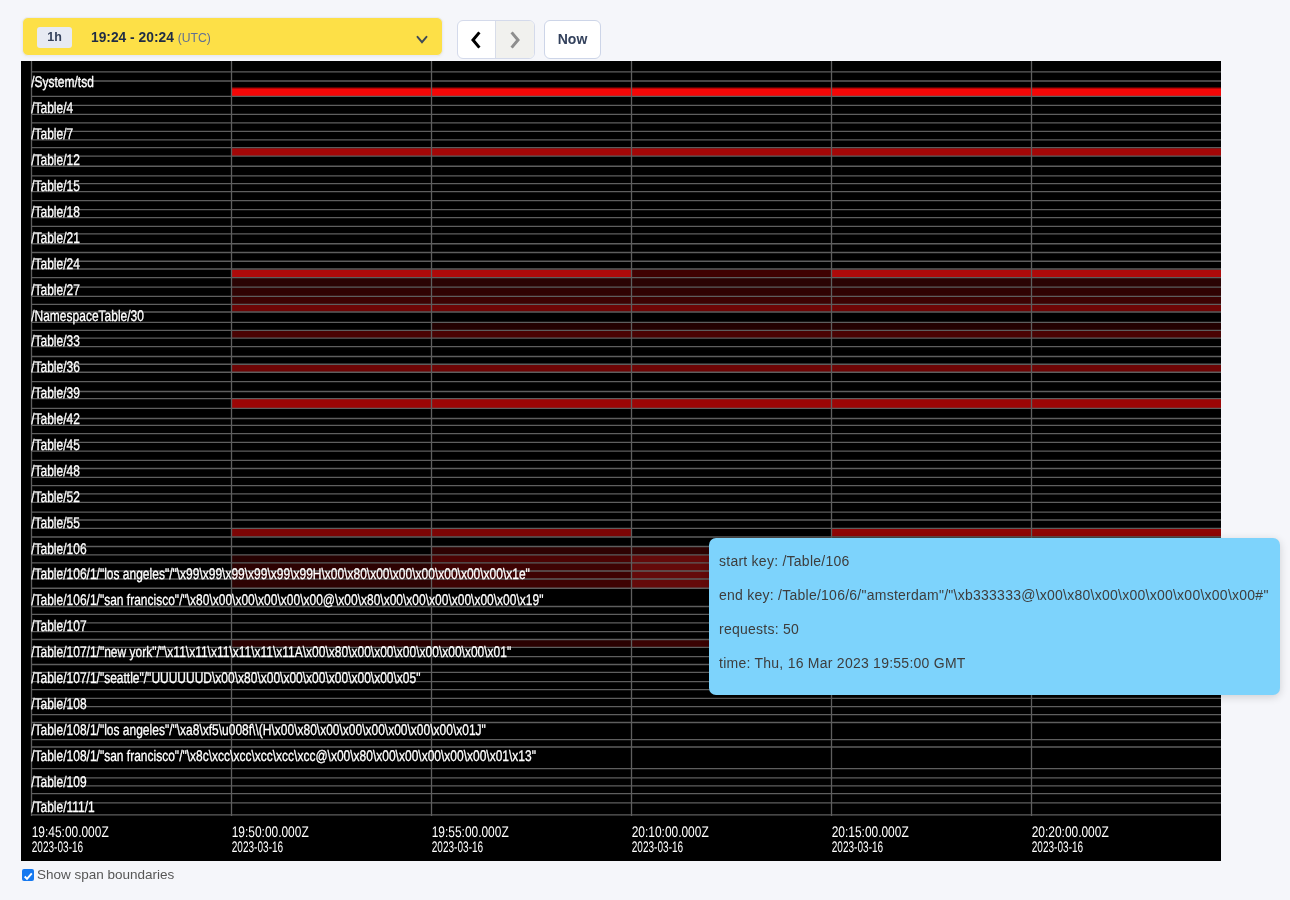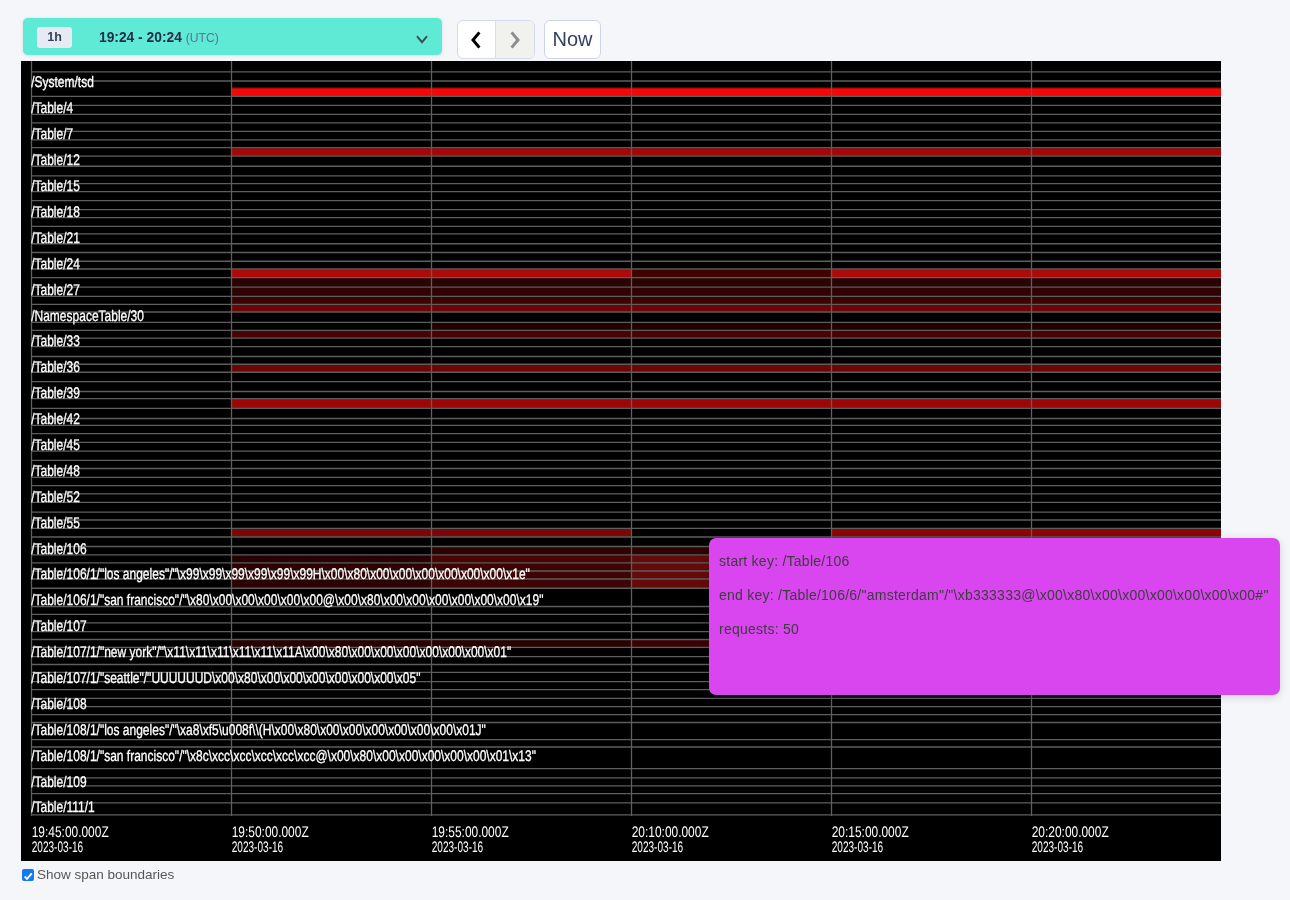--- a/index.html
+++ b/index.html
@@ -1,40 +1,40 @@
 <!DOCTYPE html>
 <html><head>
 <meta charset="utf-8">
 <style>
   * { margin:0; padding:0; box-sizing:border-box; }
   html { background:#f5f6fa; }
   body { filter:opacity(0.999); width:1290px; height:900px; background:#f5f6fa; overflow:hidden;
          font-family:"Liberation Sans", sans-serif; position:relative; }
   .abs { position:absolute; }
-  .selector { left:22px; top:17px; width:421px; height:39px; background:#5eead4;
+  .selector { left:22px; top:17px; width:421px; height:39px; background:#fde047;
               border:1px solid #e9ebf3; border-radius:6px;
               box-shadow:0 1px 3px rgba(50,60,90,.06); }
   .badge1h { position:absolute; left:14px; top:9px; width:35px; height:21px;
              background:#e7eaf3; border-radius:3px; color:#35415c;
              font-size:12.5px; font-weight:bold; text-align:center; line-height:21px; }
-  .timetxt { position:absolute; left:76px; top:0; height:39px; line-height:39px;
+  .timetxt { position:absolute; left:68px; top:0; height:39px; line-height:39px;
              font-size:13.8px; letter-spacing:0; }
   .timetxt b { color:#1f2c45; font-weight:bold; }
   .timetxt span { color:#607093; font-size:12.2px; }
   .selcaret { position:absolute; right:14px; top:16.5px; }
   .btngroup { left:456.5px; top:20px; width:78px; height:39px;
               border:1px solid #d4daeb; border-radius:6px; background:#fff;
               display:flex; overflow:hidden; }
   .btnseg { width:39px; height:100%; display:flex; align-items:center; justify-content:center; }
   .btnseg.next { background:#f1f1ee; border-left:1px solid #d8dde9; }
   .nowbtn { left:544px; top:20px; width:57px; height:39px; background:#fff;
             border:1px solid #cdd5e8; border-radius:6px; color:#33415c;
-            font-size:20px; font-weight:normal; text-align:center; line-height:37px; }
+            font-size:14px; font-weight:bold; text-align:center; line-height:37px; }
   .canvas { left:21px; top:61px; width:1200px; height:800px;text-align:right; }
-  .tooltip { left:709px; top:538px; width:571px; height:157px; background:#d946ef;
+  .tooltip { left:709px; top:538px; width:571px; height:157px; background:#7dd3fc;
              border-radius:7px; box-shadow:0 2px 8px rgba(0,0,0,.16);
              padding:6px 0 0 10px; color:#3d3d3d; font-size:14px; letter-spacing:.25px; }
   .tooltip div { height:34px; line-height:34px; white-space:nowrap; overflow:hidden; }
   .cb { left:21.5px; top:868.5px; width:12.5px; height:12.5px; background:#1478f0;
         border-radius:2px; }
   .cblabel { left:37px; top:868px; font-size:13.5px; color:#565656; line-height:14px; }
 </style>
 </head>
 <body>
   <div class="abs selector">
@@ -132,19 +132,20 @@
 <text x="1010.7" y="606.02" textLength="77" lengthAdjust="spacingAndGlyphs">20:20:00.000Z</text>
 <text x="1010.7" y="618.20" textLength="51.5" lengthAdjust="spacingAndGlyphs">2023-03-16</text>
 </g>
 </g>
 </svg>
   </div>
   <div class="abs tooltip">
     <div>start key: /Table/106</div>
     <div>end key: /Table/106/6/"amsterdam"/"\xb333333@\x00\x80\x00\x00\x00\x00\x00\x00#"</div>
     <div>requests: 50</div>
+    <div>time: Thu, 16 Mar 2023 19:55:00 GMT</div>
   </div>
   <div class="abs cb">
     <svg width="12.5" height="12.5" viewBox="0 0 13 13">
       <path d="M2.8 6.8 L5.2 9.2 L10.2 3.6" stroke="#fff" stroke-width="2" fill="none"></path>
     </svg>
   </div>
   <div class="abs cblabel">Show span boundaries</div>
 
 </body></html>

